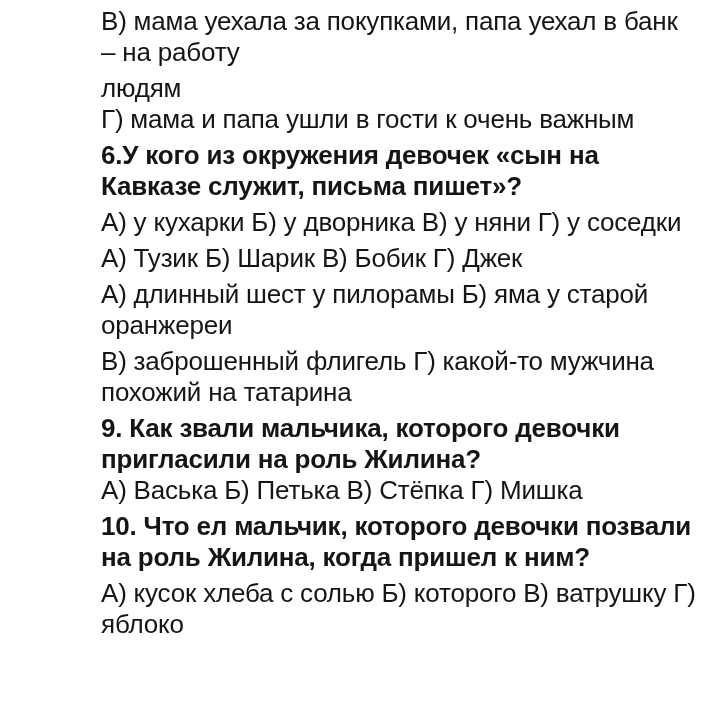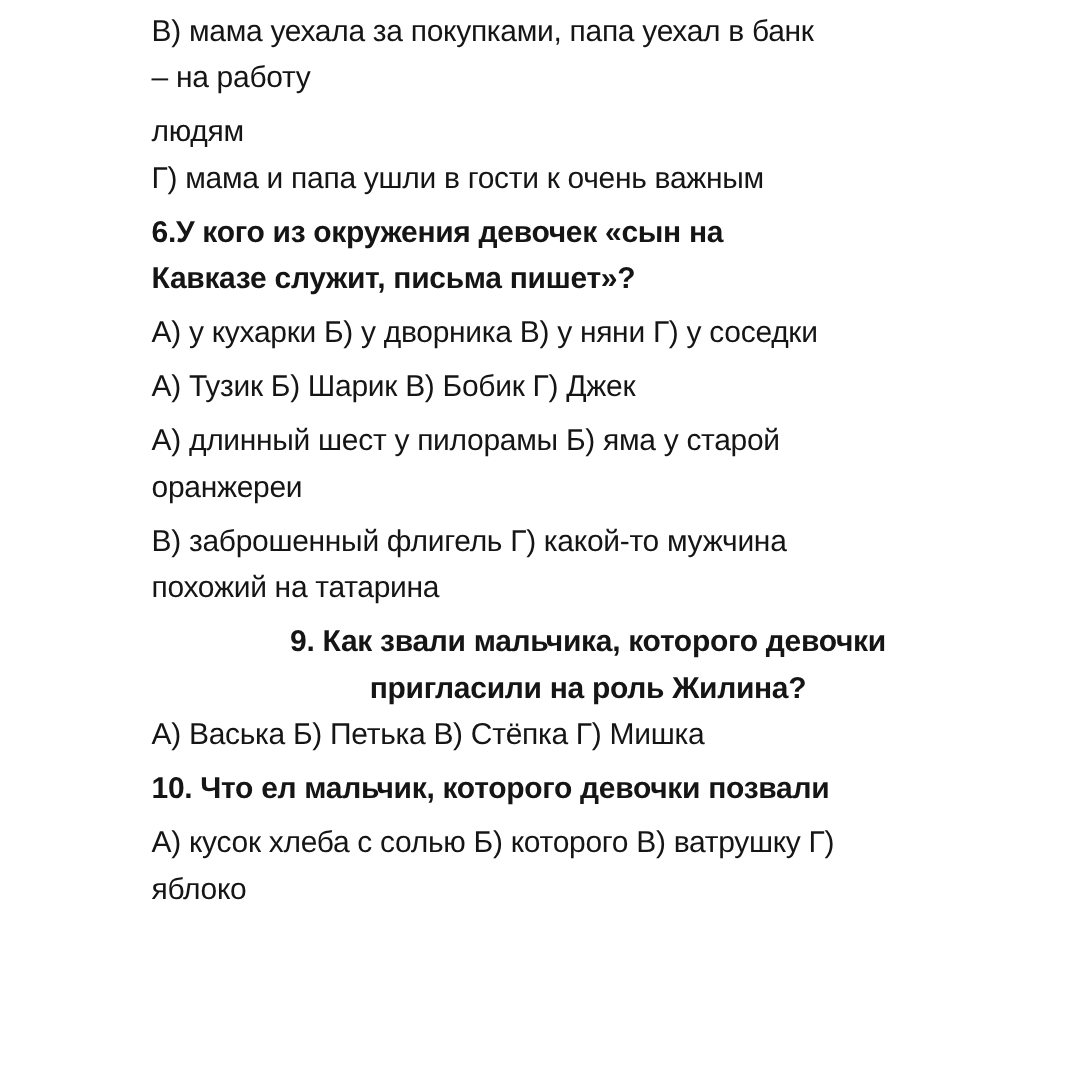--- a/index.html
+++ b/index.html
@@ -18,29 +18,28 @@
       width: 719px;
       height: 722px;
       overflow: hidden;
       background: #ffffff;
       padding: 6px 36px 0 101px;
       color: #151515;
     }
     .para {
       margin: 0 0 5px 0;
       padding: 0;
-      font-size: 20px;
+      font-size: 26px;
       font-weight: 400;
     }
     .para.bold {
       font-weight: 700;
     }
     .para.tight {
       margin-bottom: 0;
-      text-align: center;
     }
     .line {
       display: block;
       line-height: 31px;
       white-space: nowrap;
       letter-spacing: -0.2px;
     }
   </style>
 </head>
 <body>
@@ -86,20 +85,21 @@
     <span class="line">9. Как звали мальчика, которого девочки</span>
     <span class="line">пригласили на роль Жилина?</span>
   </p>
 
   <p class="para">
     <span class="line">А) Васька Б) Петька В) Стёпка Г) Мишка</span>
   </p>
 
   <p class="para bold">
     <span class="line">10. Что ел мальчик, которого девочки позвали</span>
+    <span class="line">на роль Жилина, когда пришел к ним?</span>
   </p>
 
   <p class="para">
     <span class="line">А) кусок хлеба с солью Б) которого В) ватрушку Г)</span>
     <span class="line">яблоко</span>
   </p>
 
 </div>
 
 </body></html>

